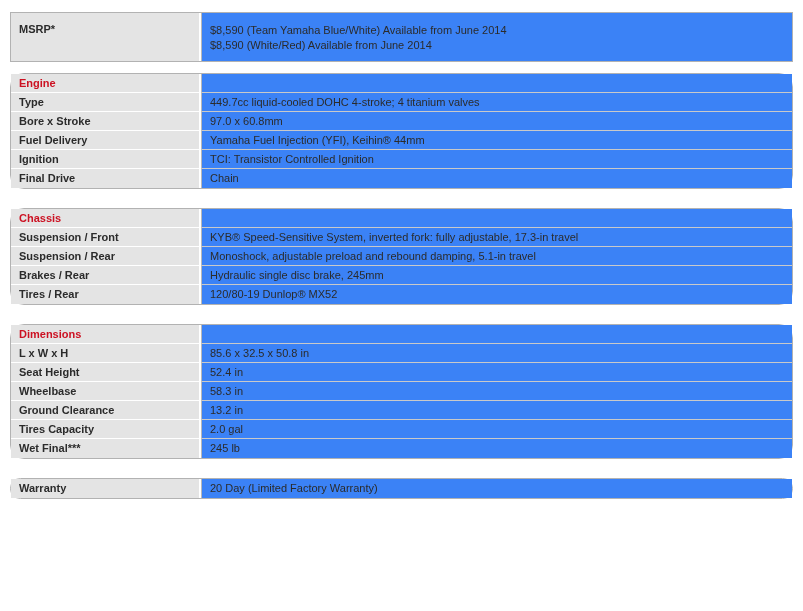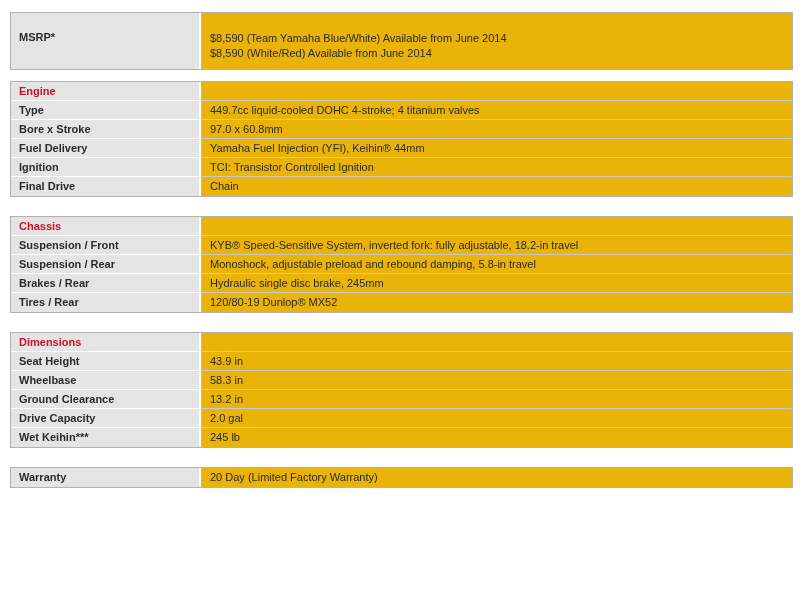--- a/index.html
+++ b/index.html
@@ -40,36 +40,36 @@
     overflow: hidden;
     white-space: nowrap;
   }
   td.label {
     background: var(--label-bg);
     border-right: 2px solid #ffffff;
     border-bottom: 1px solid #ffffff;
     font-weight: bold;
   }
   td.value {
-    background: #eab308;
+    background: #3b82f6;
     border-left: 1px solid var(--divider);
     border-bottom: 1px solid var(--row-border);
   }
   tr:last-child td { border-bottom: none; }
   td.section-header {
     color: var(--section-title-red);
     font-weight: bold;
   }
   td.bold-label { font-weight: bold; }
   table.msrp-table { margin-bottom: 11px; }
-  table.section { margin-bottom: 19px; }
+  table.section { margin-bottom: 19px; border-radius: 14px; }
   table.msrp-table td {
     height: auto;
     vertical-align: top;
-    padding-top: 18px;
+    padding-top: 10px;
     padding-bottom: 8px;
   }
   table.msrp-table td.value div { line-height: 15px; }
 </style>
 </head>
 <body>
 
 <table class="spec-table msrp-table">
   <colgroup>
       <col class="c-label">
@@ -124,25 +124,25 @@
       <col class="c-label">
       <col>
     </colgroup>
   <tbody>
       <tr>
     <td class="label section-header">Chassis</td>
     <td class="value"></td>
   </tr>
   <tr>
     <td class="label">Suspension / Front</td>
-    <td class="value">KYB® Speed-Sensitive System, inverted fork: fully adjustable, 18.2-in travel</td>
+    <td class="value">KYB® Speed-Sensitive System, inverted fork: fully adjustable, 17.3-in travel</td>
   </tr>
   <tr>
     <td class="label">Suspension / Rear</td>
-    <td class="value">Monoshock, adjustable preload and rebound damping, 5.8-in travel</td>
+    <td class="value">Monoshock, adjustable preload and rebound damping, 5.1-in travel</td>
   </tr>
   <tr>
     <td class="label">Brakes / Rear</td>
     <td class="value">Hydraulic single disc brake, 245mm</td>
   </tr>
   <tr>
     <td class="label">Tires / Rear</td>
     <td class="value">120/80-19 Dunlop® MX52</td>
   </tr>
 </tbody>
@@ -152,37 +152,41 @@
   <colgroup>
       <col class="c-label">
       <col>
     </colgroup>
   <tbody>
       <tr>
     <td class="label section-header">Dimensions</td>
     <td class="value"></td>
   </tr>
   <tr>
+    <td class="label">L x W x H</td>
+    <td class="value">85.6 x 32.5 x 50.8 in</td>
+  </tr>
+  <tr>
     <td class="label">Seat Height</td>
-    <td class="value">43.9 in</td>
+    <td class="value">52.4 in</td>
   </tr>
   <tr>
     <td class="label">Wheelbase</td>
     <td class="value">58.3 in</td>
   </tr>
   <tr>
     <td class="label">Ground Clearance</td>
     <td class="value">13.2 in</td>
   </tr>
   <tr>
-    <td class="label">Drive Capacity</td>
+    <td class="label">Tires Capacity</td>
     <td class="value">2.0 gal</td>
   </tr>
   <tr>
-    <td class="label">Wet Keihin***</td>
+    <td class="label">Wet Final***</td>
     <td class="value">245 lb</td>
   </tr>
 </tbody>
   </table>
 
 <table class="spec-table section">
   <colgroup>
       <col class="c-label">
       <col>
     </colgroup>

